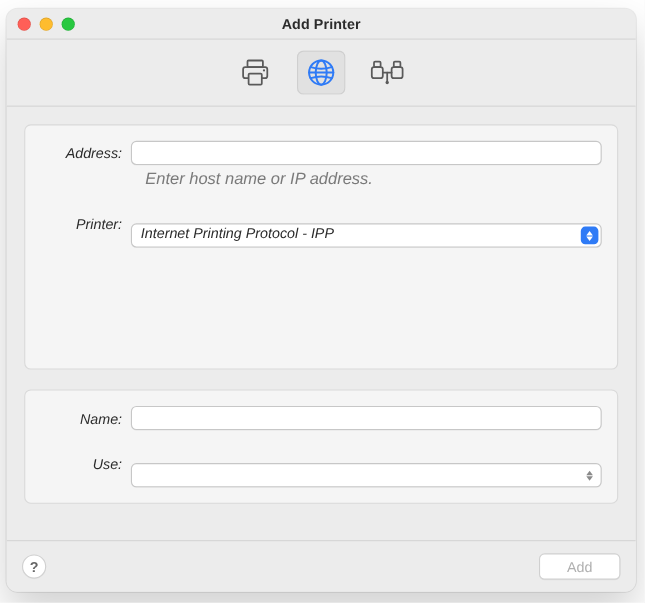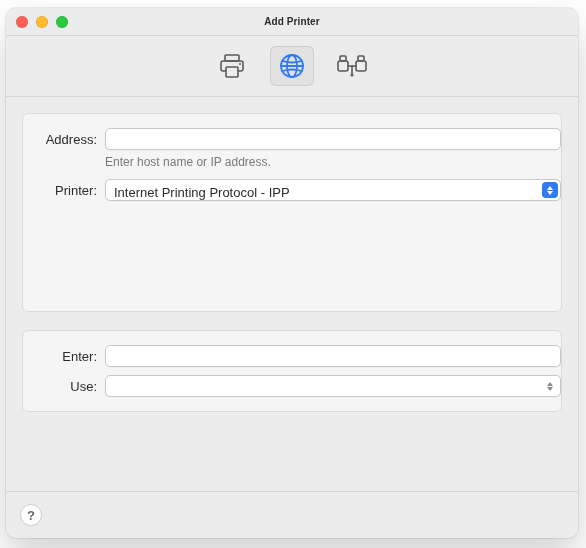--- a/index.html
+++ b/index.html
@@ -42,21 +42,21 @@
     display:flex;align-items:center;
     position:relative;
   }
   .traffic{display:flex;gap:8px;margin-left:10px;}
   .dot{width:12px;height:12px;border-radius:50%;}
   .dot.red{background:#ff5f57;box-shadow:inset 0 0 0 0.5px rgba(0,0,0,0.15);}
   .dot.yellow{background:#febc2e;box-shadow:inset 0 0 0 0.5px rgba(0,0,0,0.15);}
   .dot.green{background:#28c840;box-shadow:inset 0 0 0 0.5px rgba(0,0,0,0.15);}
   .title{
     position:absolute;left:0;right:0;text-align:center;
-    font-weight:600;font-size:10px;letter-spacing:0.1px;
+    font-weight:600;font-size:13px;letter-spacing:0.1px;
     pointer-events:none;
   }
   
   .toolbar{
     height:60px;
     border-bottom:1px solid var(--titlebar-border);
     display:flex;justify-content:center;align-items:center;
     gap:16px;
     background:var(--win-bg);
   }
@@ -73,59 +73,61 @@
   .content{
     flex:1;
     padding:16px;
     display:flex;flex-direction:column;
     gap:18px;
   }
   .panel{
     border:1px solid var(--panel-border);
     border-radius:6px;
     background:var(--panel-bg);
-    padding:14px 0;
+    padding:14px 14px;
+    font-style:italic;
   }
   .form-row{
     display:flex;align-items:center;
     margin-bottom:8px;
   }
   .form-row:last-child{margin-bottom:0;}
   .label-col{
     width:74px;text-align:right;
     margin-right:8px;
     color:var(--text);
     font-size:13px;
   }
   .field-col{flex:1;min-width:0;}
   .hint-row{
     display:flex;margin-top:-4px;margin-bottom:10px;
   }
   .hint-row .label-col{}
-  .hint{color:var(--hint);font-size:12px;}
+  .hint{color:var(--hint);font-size:15px;margin-left:13px;}
   input[type=text].field{
     width:100%;height:22px;
     background:var(--field-bg);
     border:1px solid var(--field-border);
     border-radius:5px;
     padding:0 6px;
     box-sizing:border-box;
     font:inherit;color:var(--text);
     box-shadow:0 0.5px 0 rgba(0,0,0,0.05);
   }
   
   .popup{
     position:relative;width:100%;height:22px;
     background:var(--field-bg);
     border:1px solid var(--field-border);
     border-radius:5px;
     box-sizing:border-box;
-    display:flex;align-items:flex-end;
+    display:flex;align-items:flex-start;
     padding:0 28px 0 8px;
     box-shadow:0 0.5px 0 rgba(0,0,0,0.05);
+    margin-top:22px;
   }
   .popup.disabled{color:var(--hint);}
   .popup .value{white-space:nowrap;overflow:hidden;text-overflow:ellipsis;}
   .updown{
     position:absolute;right:2px;top:2px;bottom:2px;width:16px;
     border-radius:4px;
     display:flex;flex-direction:column;align-items:center;justify-content:center;
     gap:1px;
   }
   .updown.blue{background:var(--accent);}
@@ -235,21 +237,21 @@
               <span class="arrow up"></span>
                 <span class="arrow down"></span>
             </span>
           </div>
         </div>
       </div>
     </div>
 
     <div class="panel">
       <div class="form-row">
-        <div class="label-col">Enter:</div>
+        <div class="label-col">Name:</div>
         <div class="field-col">
           <input type="text" class="field" value="" style="">
         </div>
       </div>
       <div class="form-row">
         <div class="label-col">Use:</div>
         <div class="field-col">
           <div class="popup disabled">
             <span class="value"></span>
             <span class="updown plain">
@@ -259,15 +261,16 @@
           </div>
         </div>
       </div>
     </div>
 
   </div>
 
   <div class="bottombar">
     <div class="help">?</div>
     <div class="spacerflex"></div>
+    <div class="pushbtn disabled">Add</div>
   </div>
 
 </div>
 
 </body></html>

